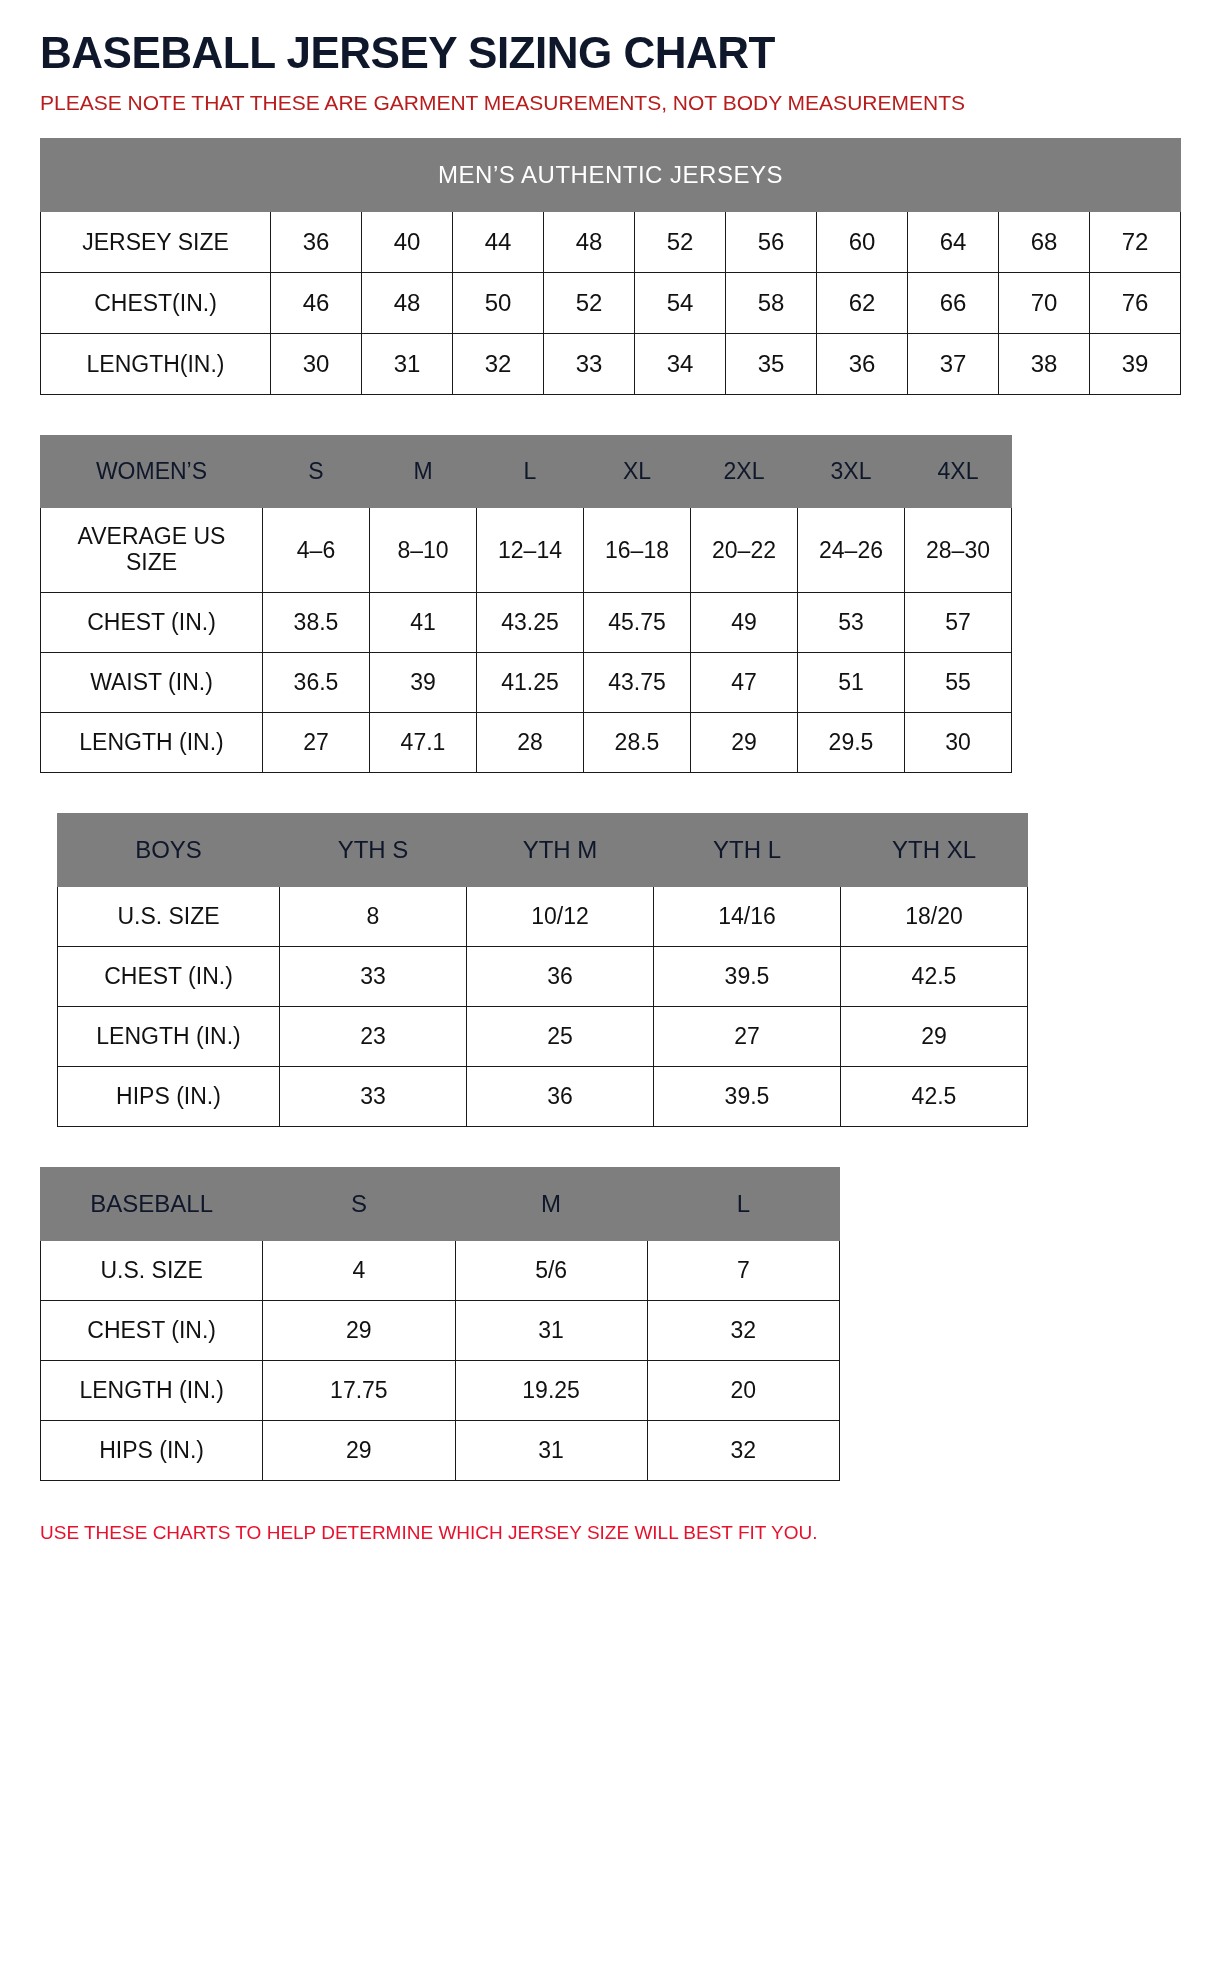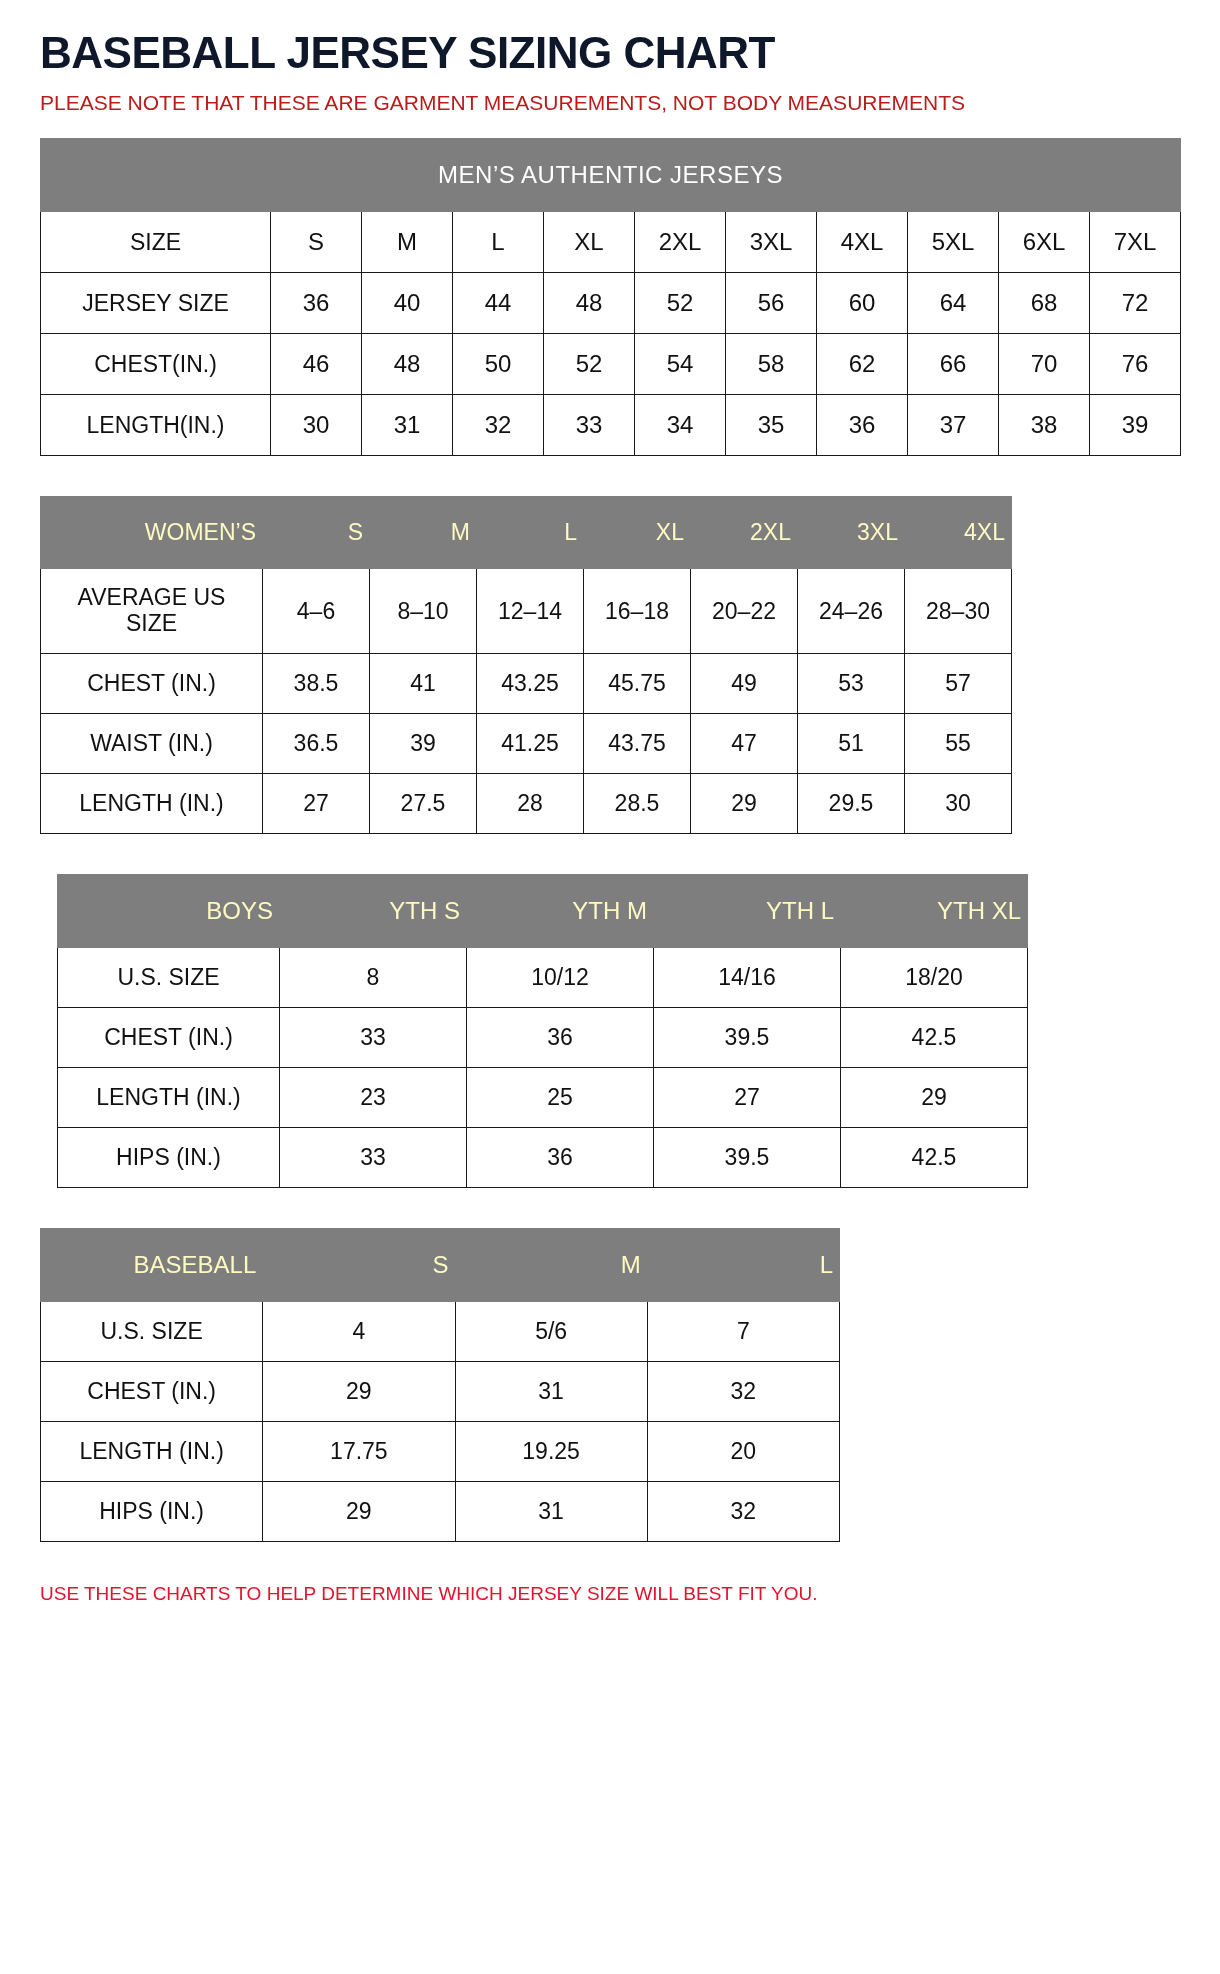--- a/index.html
+++ b/index.html
@@ -58,25 +58,24 @@
   table.sz .banner {
     background: #7e7e7e;
     color: #ffffff;
     font-size: 30px;
     letter-spacing: 0.5px;
     padding: 22px 4px;
     border: 1px solid #7e7e7e;
   }
   table.sz .hdr-grey {
     background: #7e7e7e;
-    color: #fef9c3;
+    color: #0f172a;
     font-size: 24px;
     padding: 22px 6px;
     border: 1px solid #7e7e7e;
-    text-align: right;
   }
   table.sz .rowlabel {
     font-size: 23px;
     padding: 16px 10px;
   }
   
   #men-table { width: 1140px; }
   #men-table col.lbl { width: 230px; }
   #men-table col.c { width: 91px; }
   #men-table td { font-size: 24px; }
@@ -118,33 +117,20 @@
         <col class="c">
       <col class="c">
         <col class="c">
         <col class="c">
         <col class="c">
         <col class="c">
     </colgroup>
     <tbody>
       <tr>
         <td class="banner" colspan="11">MEN’S AUTHENTIC JERSEYS</td>
-      </tr>
-      <tr>
-        <td class="rowlabel">SIZE</td>
-        <td>S</td>
-        <td>M</td>
-        <td>L</td>
-        <td>XL</td>
-        <td>2XL</td>
-        <td>3XL</td>
-        <td>4XL</td>
-        <td>5XL</td>
-        <td>6XL</td>
-        <td>7XL</td>
       </tr>
       <tr>
         <td class="rowlabel">JERSEY SIZE</td>
         <td>36</td>
         <td>40</td>
         <td>44</td>
         <td>48</td>
         <td>52</td>
         <td>56</td>
         <td>60</td>
@@ -229,21 +215,21 @@
         <td>39</td>
         <td>41.25</td>
         <td>43.75</td>
         <td>47</td>
         <td>51</td>
         <td>55</td>
       </tr>
       <tr>
         <td class="rowlabel">LENGTH (IN.)</td>
         <td>27</td>
-        <td>27.5</td>
+        <td>47.1</td>
         <td>28</td>
         <td>28.5</td>
         <td>29</td>
         <td>29.5</td>
         <td>30</td>
       </tr>
     </tbody>
   </table>
 
   <table class="sz" id="boys-table">

